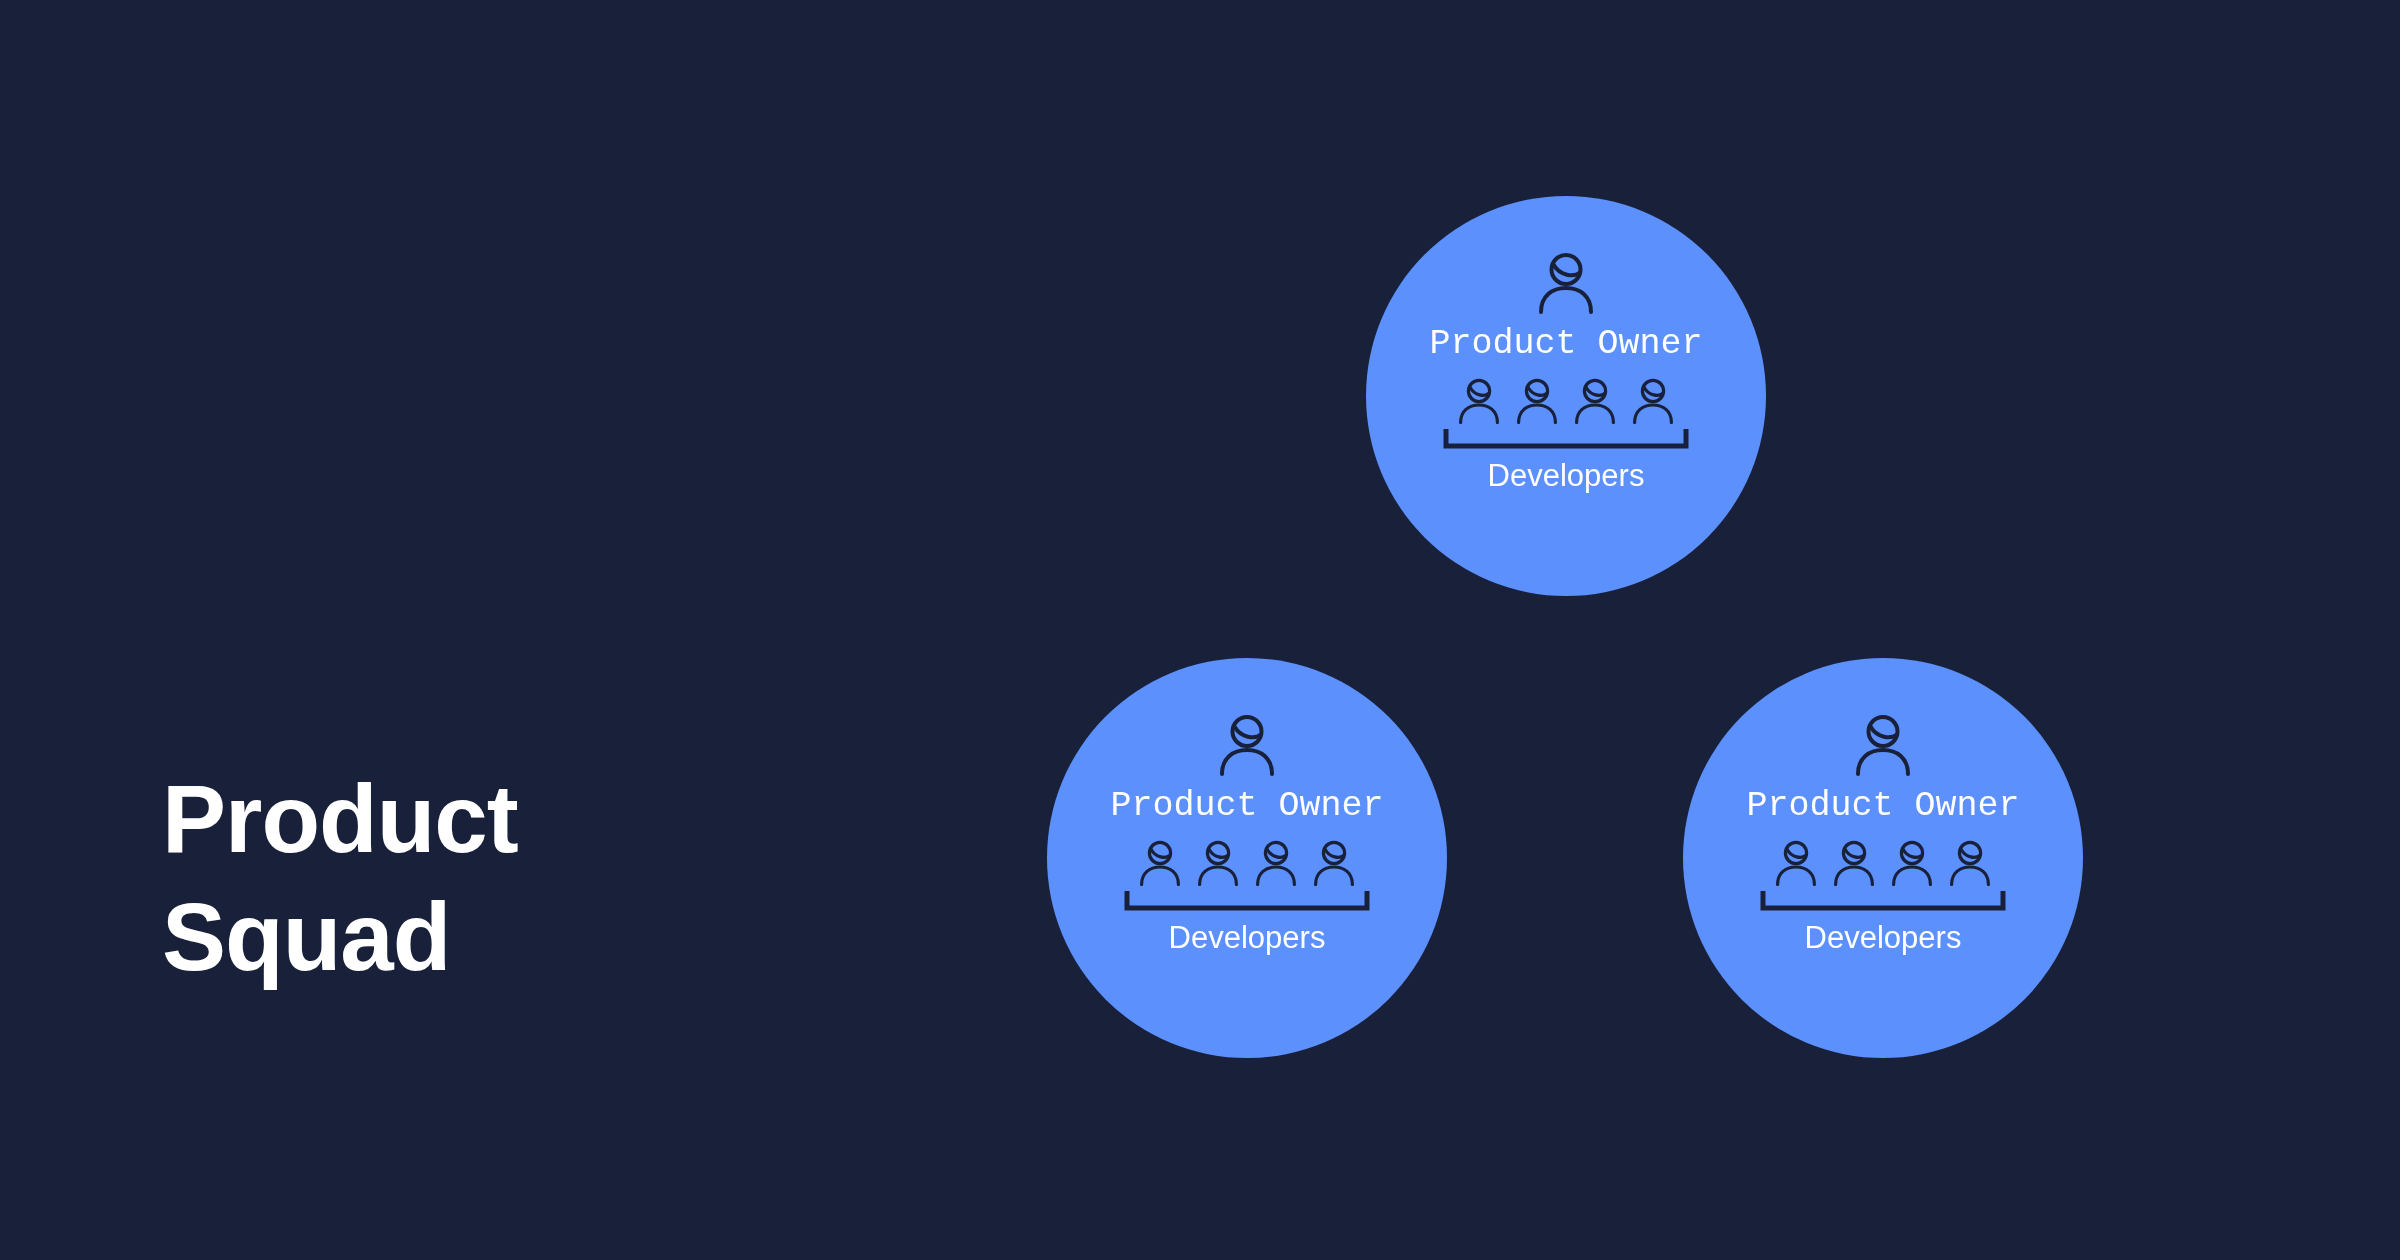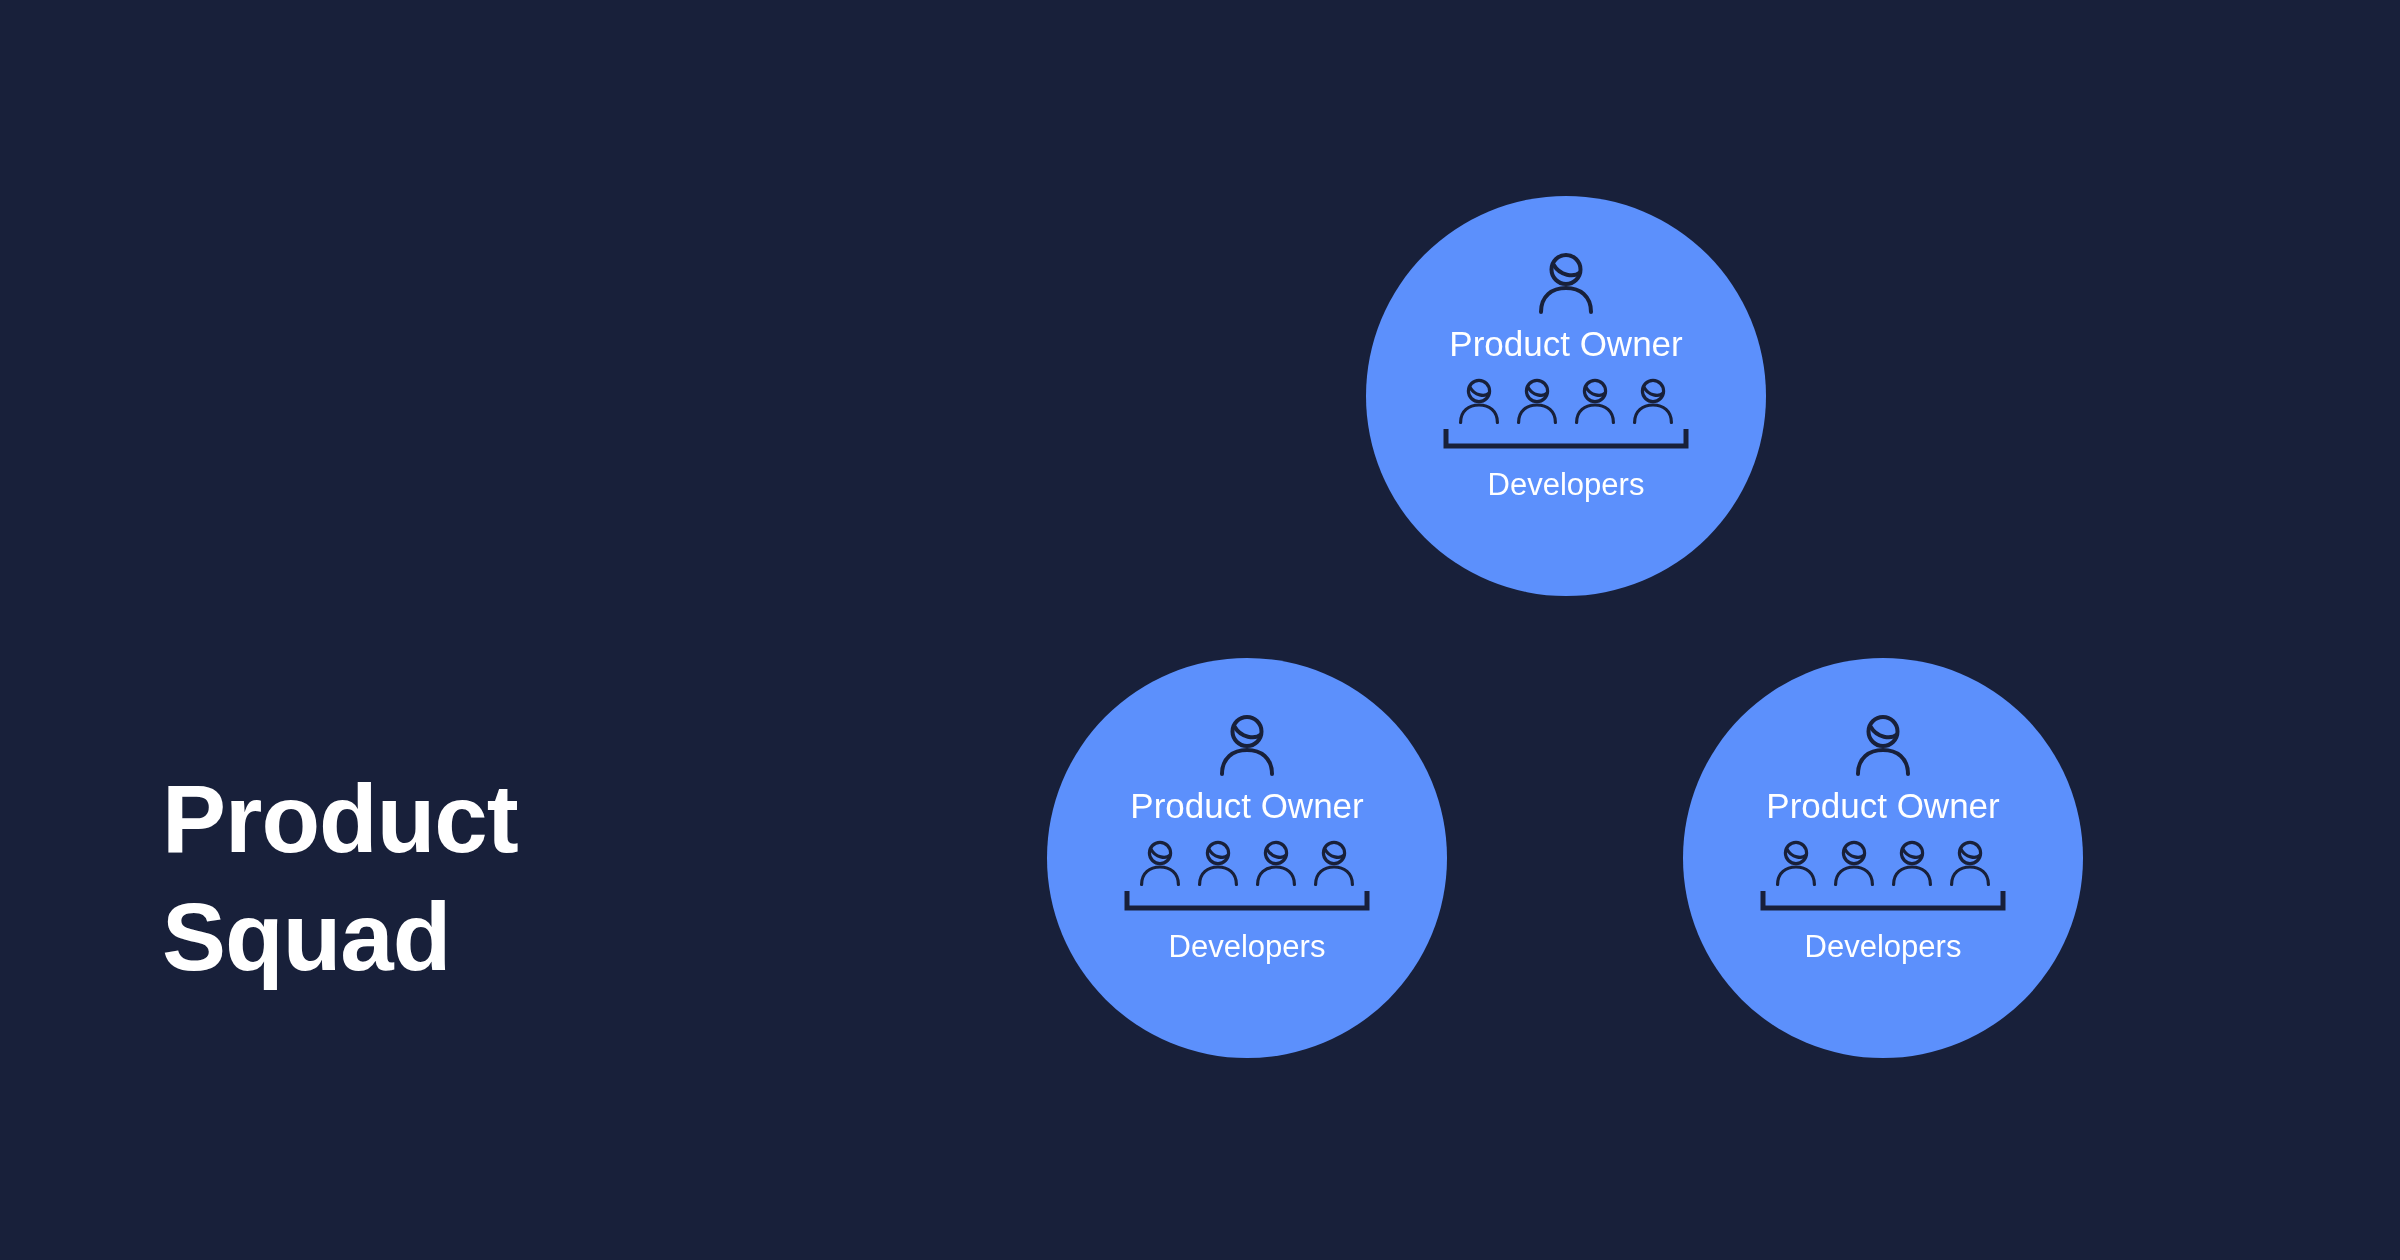--- a/index.html
+++ b/index.html
@@ -78,21 +78,21 @@
 
   .owner-icon {
     display: block;
     width: 60px;
     height: 62px;
   }
 
   .owner-label {
     margin-top: 10px;
     color: #ffffff;
-    font-family: Liberation Sans, sans-serif;
+    font-family: Liberation Mono, monospace;
     font-weight: normal;
     font-size: 35px;
     line-height: 40px;
     white-space: nowrap;
     text-align: center;
   }
 
   .dev-row {
     margin-top: 14px;
     display: flex;
@@ -108,21 +108,21 @@
   }
 
   .bracket {
     margin-top: 5px;
     display: block;
     width: 246px;
     height: 20px;
   }
 
   .dev-label {
-    margin-top: 18px;
+    margin-top: 9px;
     color: #ffffff;
     font-family: "Liberation Sans", sans-serif;
     font-weight: normal;
     font-size: 31px;
     line-height: 36px;
     white-space: nowrap;
   }
 </style>
 </head>
 <body>

